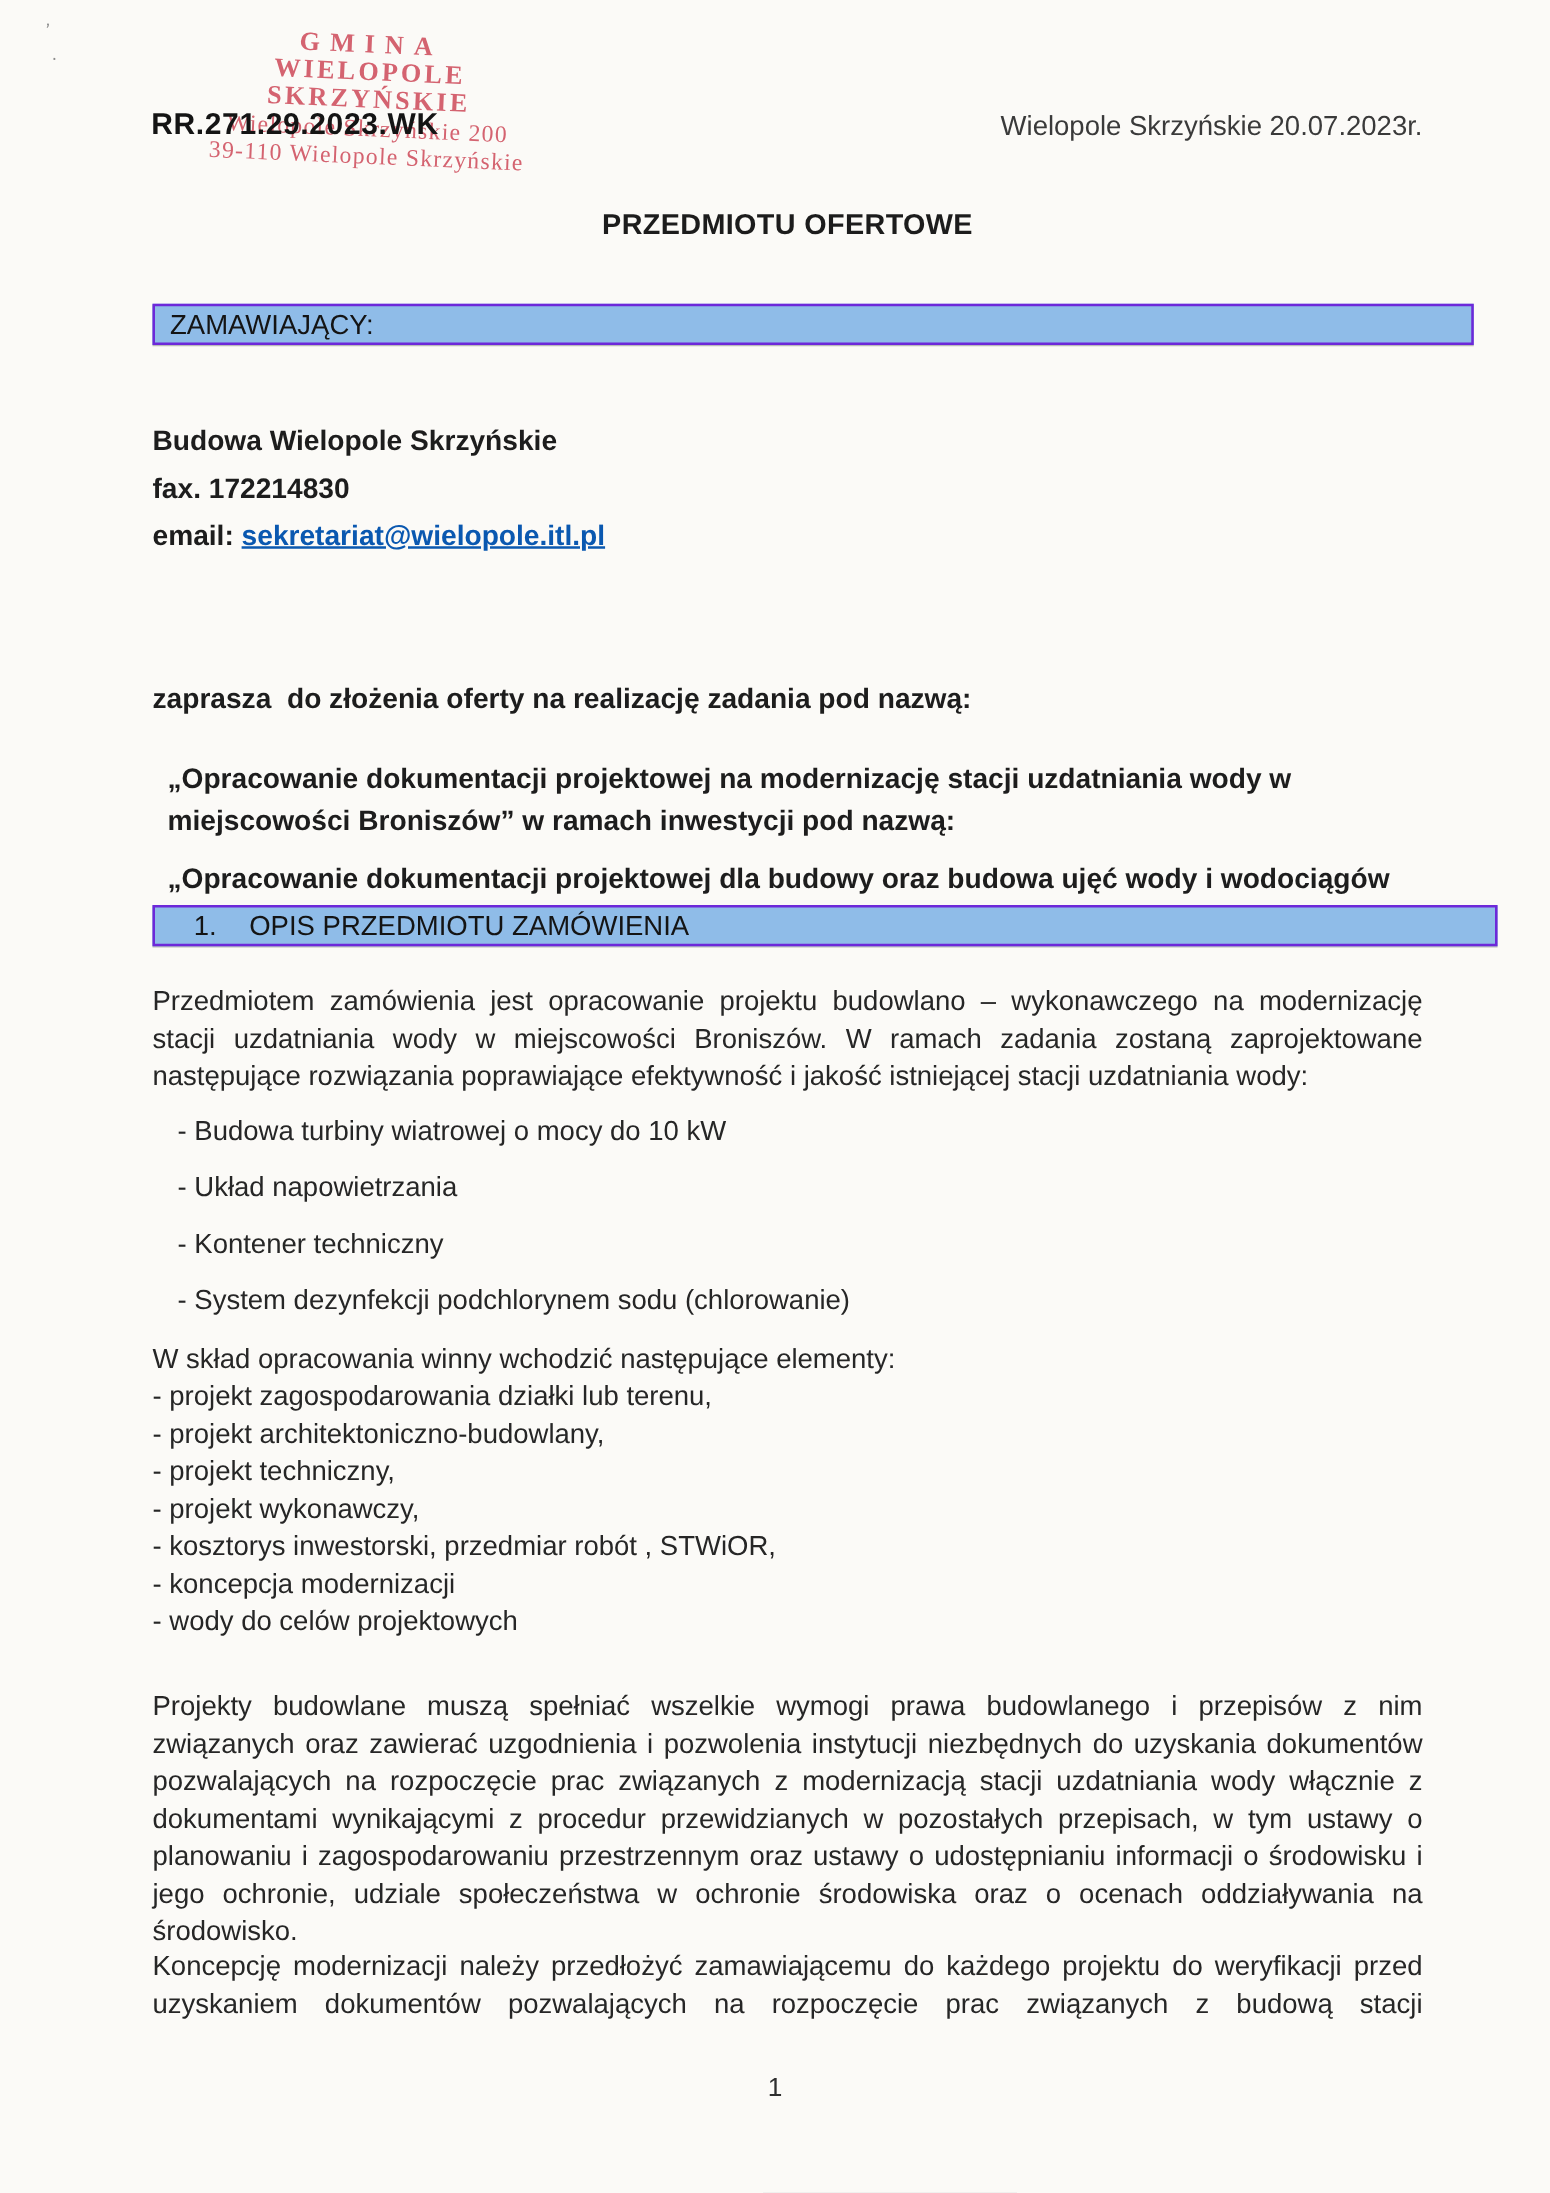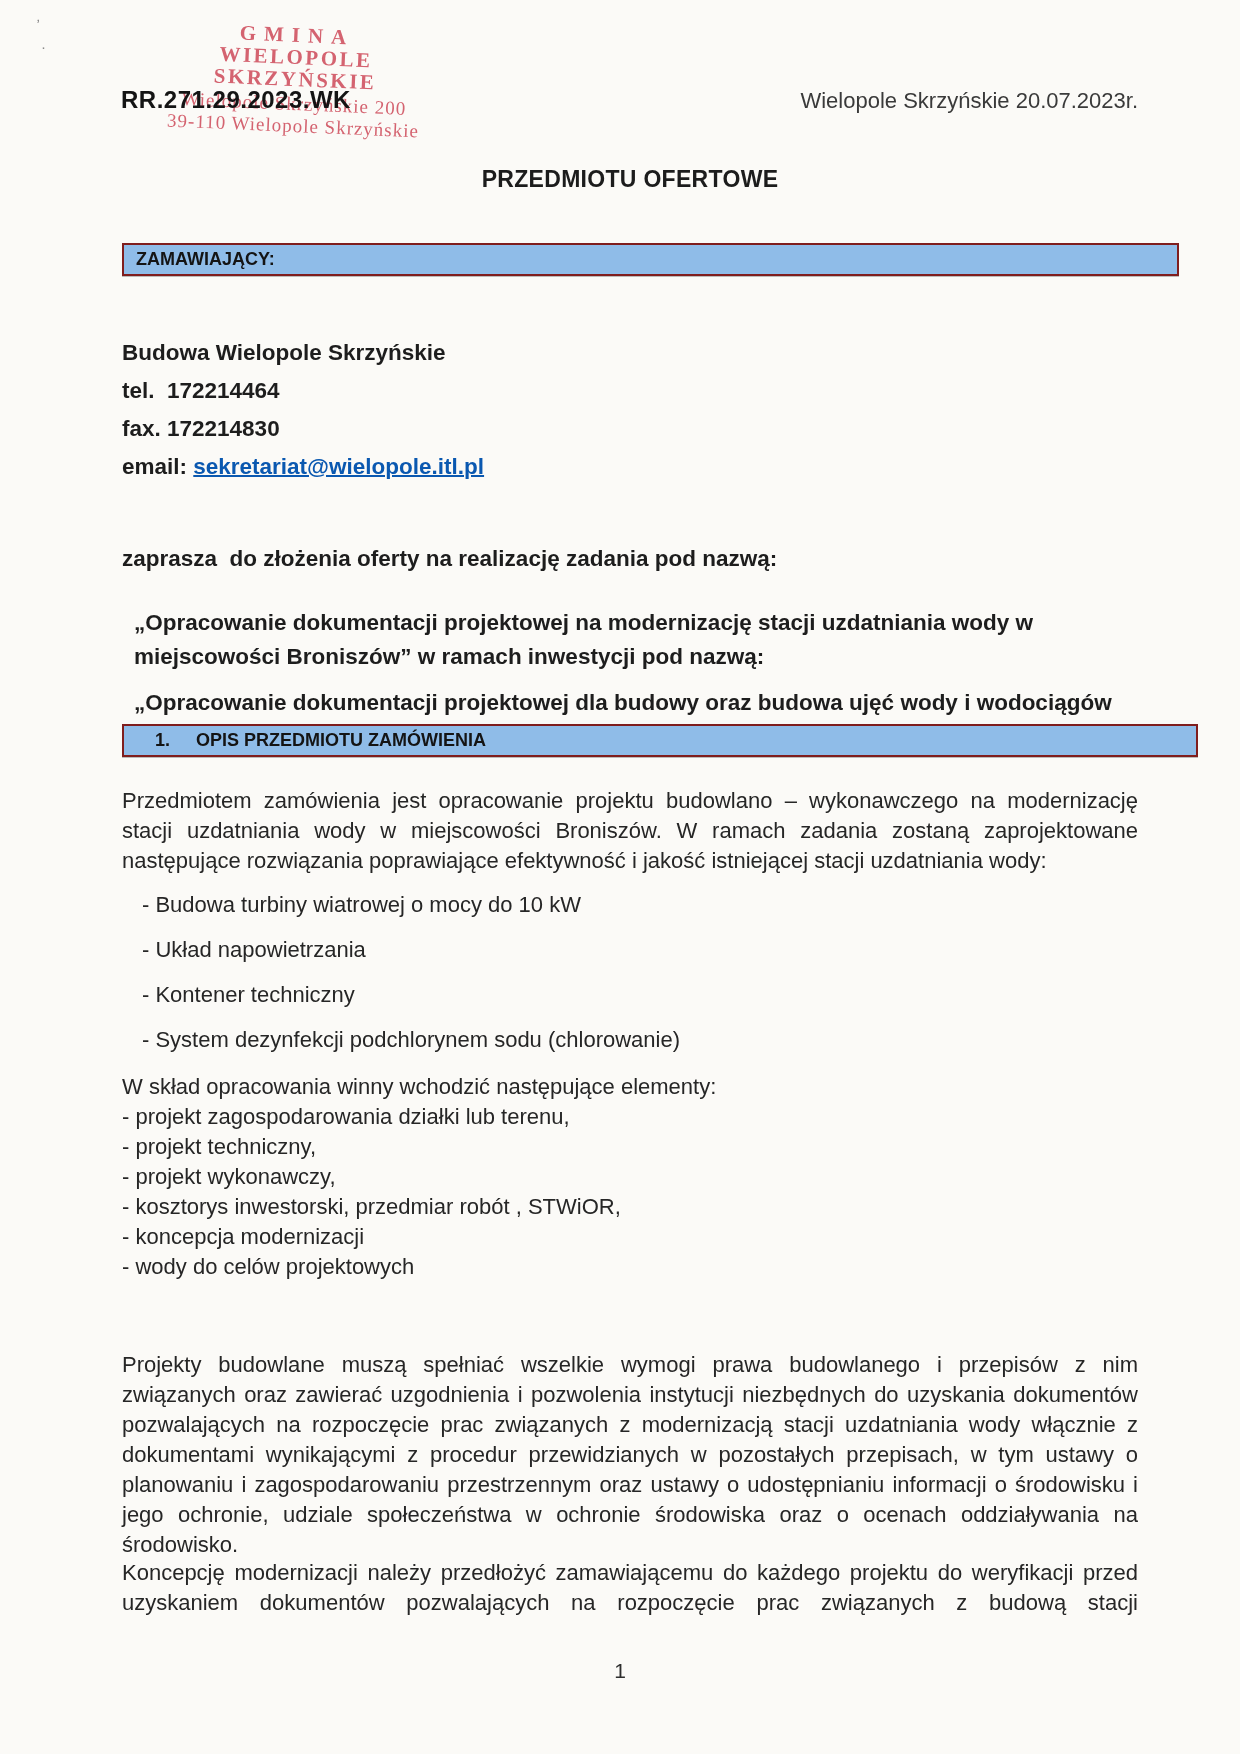--- a/index.html
+++ b/index.html
@@ -44,23 +44,23 @@
 
   .doc-title {
     position:absolute; left:122px; top:166px; width:1016px;
     text-align:center; font-weight:bold; font-size:23px;
     letter-spacing:.3px; color:#1c1c1c;
   }
 
   .bar {
     position:absolute; left:122px; width:1041px; height:29px;
     background:var(--bar-fill,#8fbce8);
-    border:2px solid #7f1d1d;
+    border:2px solid #6d28d9;
     display:flex; align-items:center;
-    font-weight:bold; font-size:18px; color:#141414;
+    font-weight:normal; font-size:22px; color:#141414;
     box-shadow:0 1px 0 rgba(0,0,0,.25);
   }
   .bar.bar1 { top:243; top:243px; padding-left:12px; }
   .bar.bar2 { top:724px; padding-left:31px; }
   .bar .num { margin-right:26px; }
 
   .buyer-block {
     position:absolute; left:122px; top:334px;
     font-weight:bold; font-size:22.5px; line-height:38px; color:#1d1d1d;
   }
@@ -128,21 +128,20 @@
   <div class="place-date">Wielopole Skrzyńskie 20.07.2023r.</div>
 
   <div class="doc-title">PRZEDMIOTU OFERTOWE</div>
 
   <div class="bar bar1">
     <span>ZAMAWIAJĄCY:</span>
   </div>
 
   <div class="buyer-block">
     <div>Budowa Wielopole Skrzyńskie</div>
-    <div>tel.  172214464</div>
     <div>fax. 172214830</div>
     <div><span>email: </span><a class="email-link">sekretariat@wielopole.itl.pl</a></div>
   </div>
 
   <div class="invitation">zaprasza  do złożenia oferty na realizację zadania pod nazwą:</div>
 
   <div class="task-names">
     <p>„Opracowanie dokumentacji projektowej na modernizację stacji uzdatniania wody w miejscowości Broniszów” w ramach inwestycji pod nazwą:</p>
     <p>„Opracowanie dokumentacji projektowej dla budowy oraz budowa ujęć wody i wodociągów na terenie Gminy Wielopole Skrzyńskie”</p>
   </div>
@@ -158,20 +157,21 @@
       <div>- Budowa turbiny wiatrowej o mocy do 10 kW</div>
       <div>- Układ napowietrzania</div>
       <div>- Kontener techniczny</div>
       <div>- System dezynfekcji podchlorynem sodu (chlorowanie)</div>
     </div>
 
   <div class="elements">
     <div class="elements-intro">W skład opracowania winny wchodzić następujące elementy:</div>
     <div>
         <div>- projekt zagospodarowania działki lub terenu,</div>
+        <div>- projekt architektoniczno-budowlany,</div>
         <div>- projekt techniczny,</div>
         <div>- projekt wykonawczy,</div>
         <div>- kosztorys inwestorski, przedmiar robót , STWiOR,</div>
         <div>- koncepcja modernizacji</div>
         <div>- wody do celów projektowych</div>
       </div>
   </div>
 
   <div class="requirements">Projekty budowlane muszą spełniać wszelkie wymogi prawa budowlanego i przepisów z nim związanych oraz zawierać uzgodnienia i pozwolenia instytucji niezbędnych do uzyskania dokumentów pozwalających na rozpoczęcie prac związanych z modernizacją stacji uzdatniania wody włącznie z dokumentami wynikającymi z procedur przewidzianych w pozostałych przepisach, w tym ustawy o planowaniu i zagospodarowaniu przestrzennym oraz ustawy o udostępnianiu informacji o środowisku i jego ochronie, udziale społeczeństwa w ochronie środowiska oraz o ocenach oddziaływania na środowisko.</div>
 

